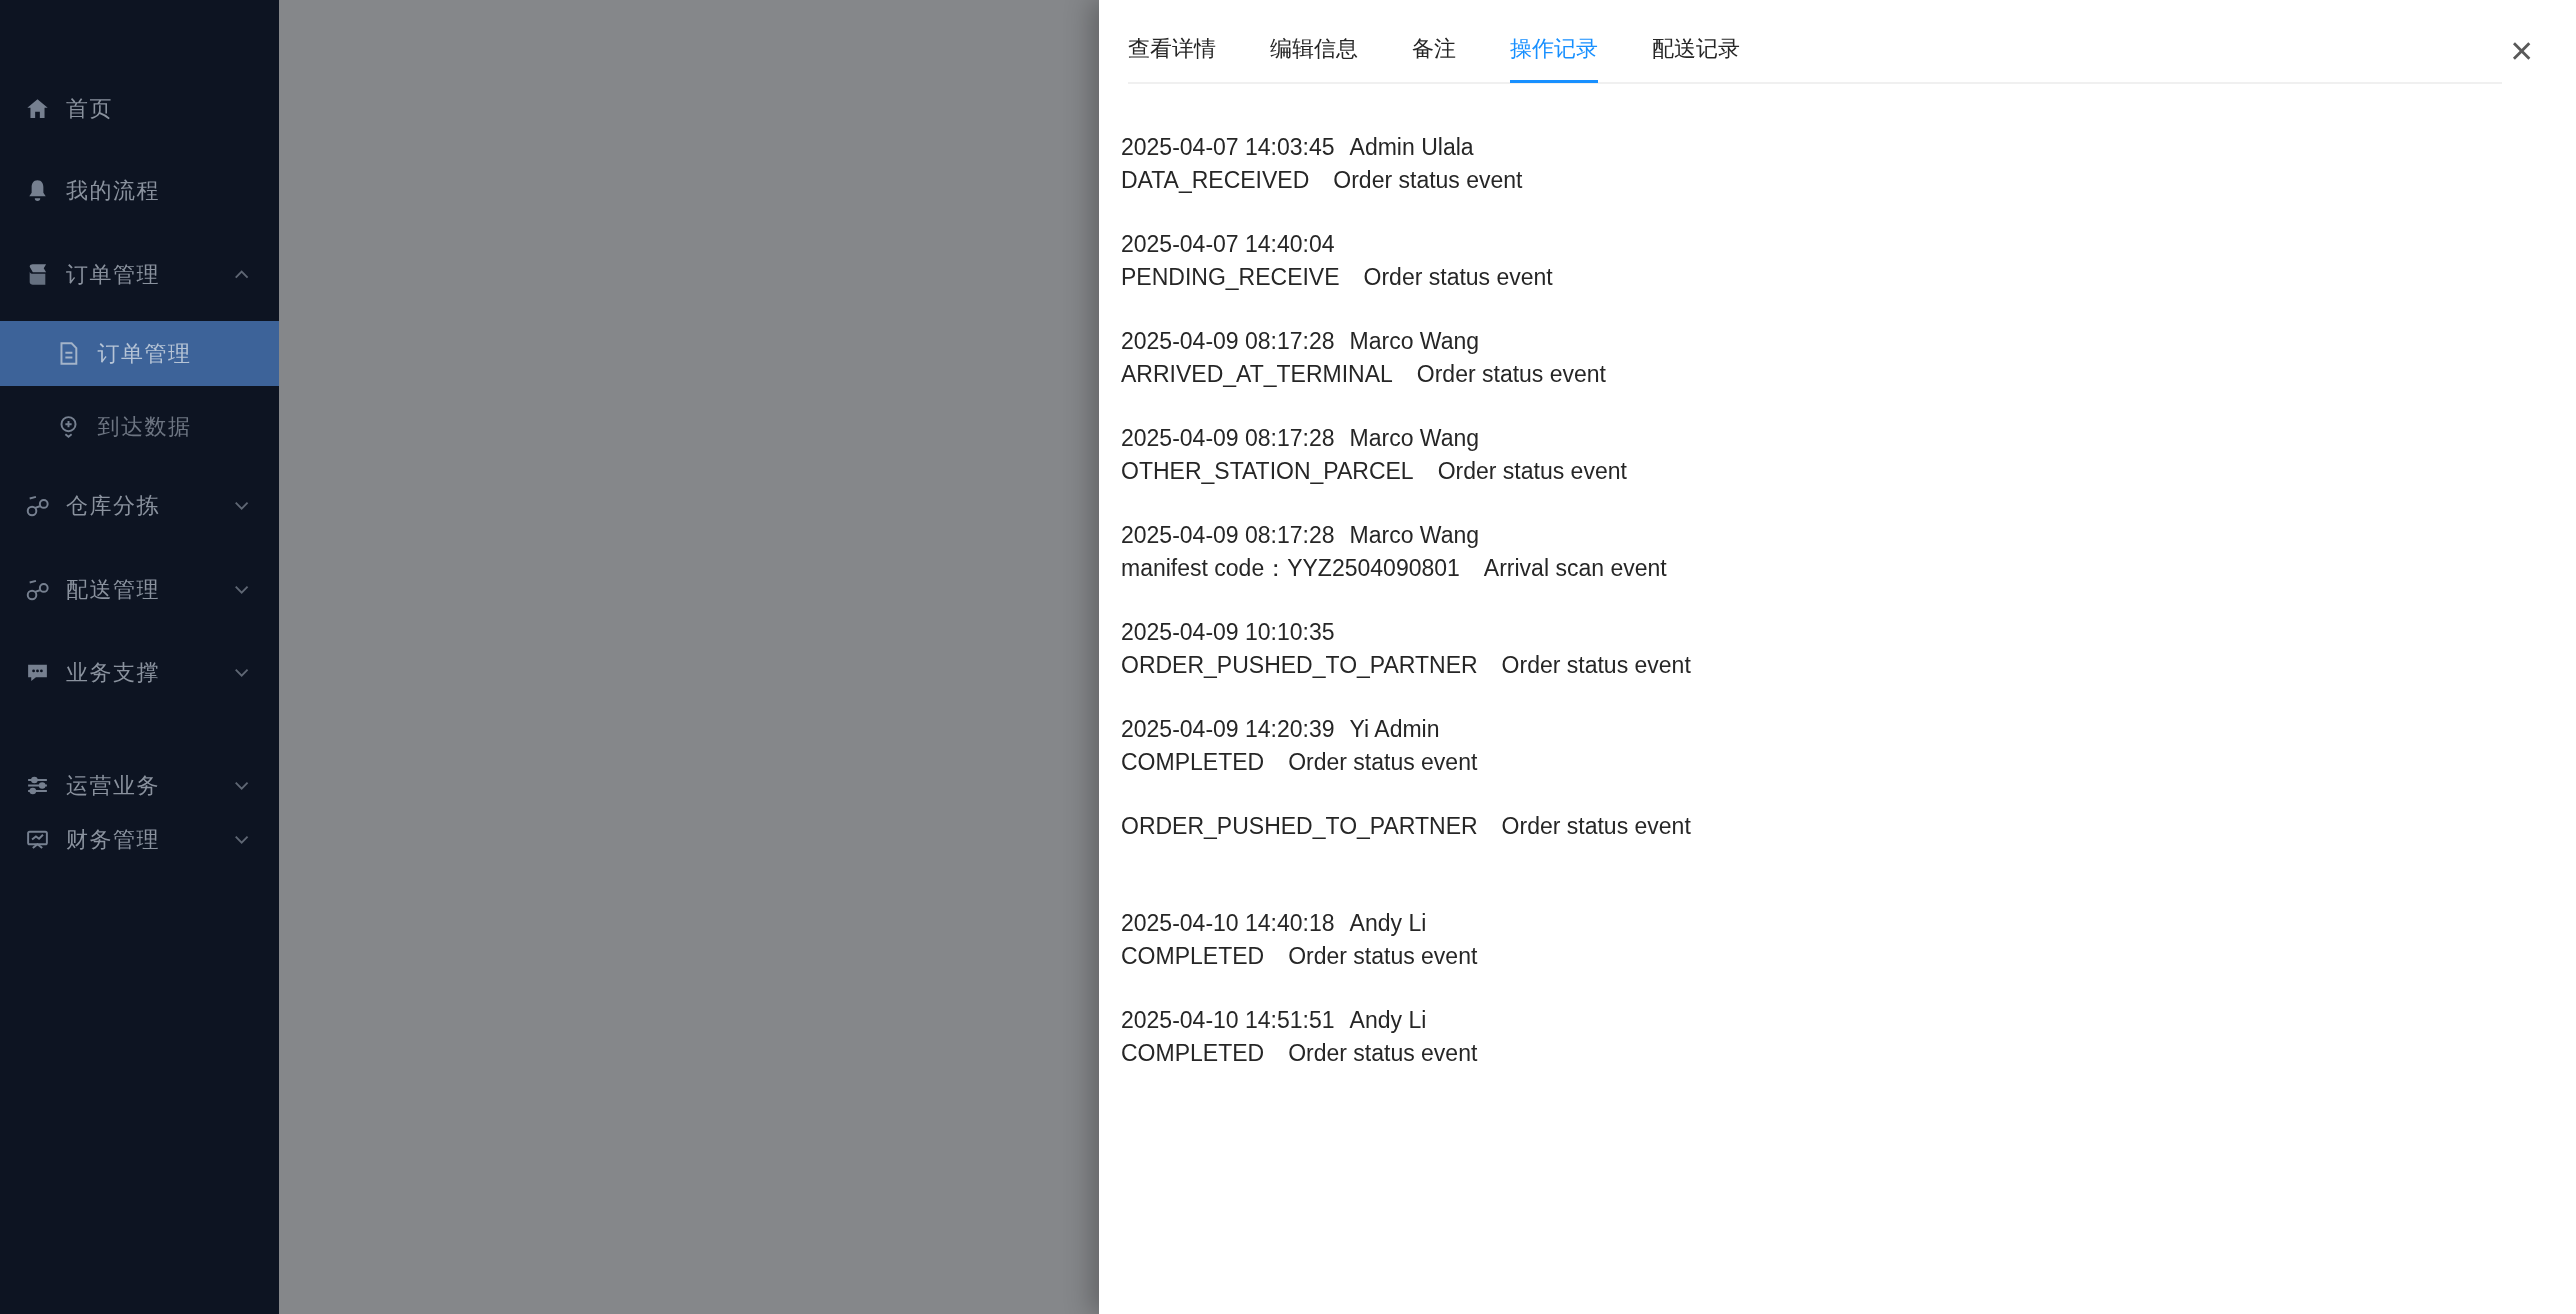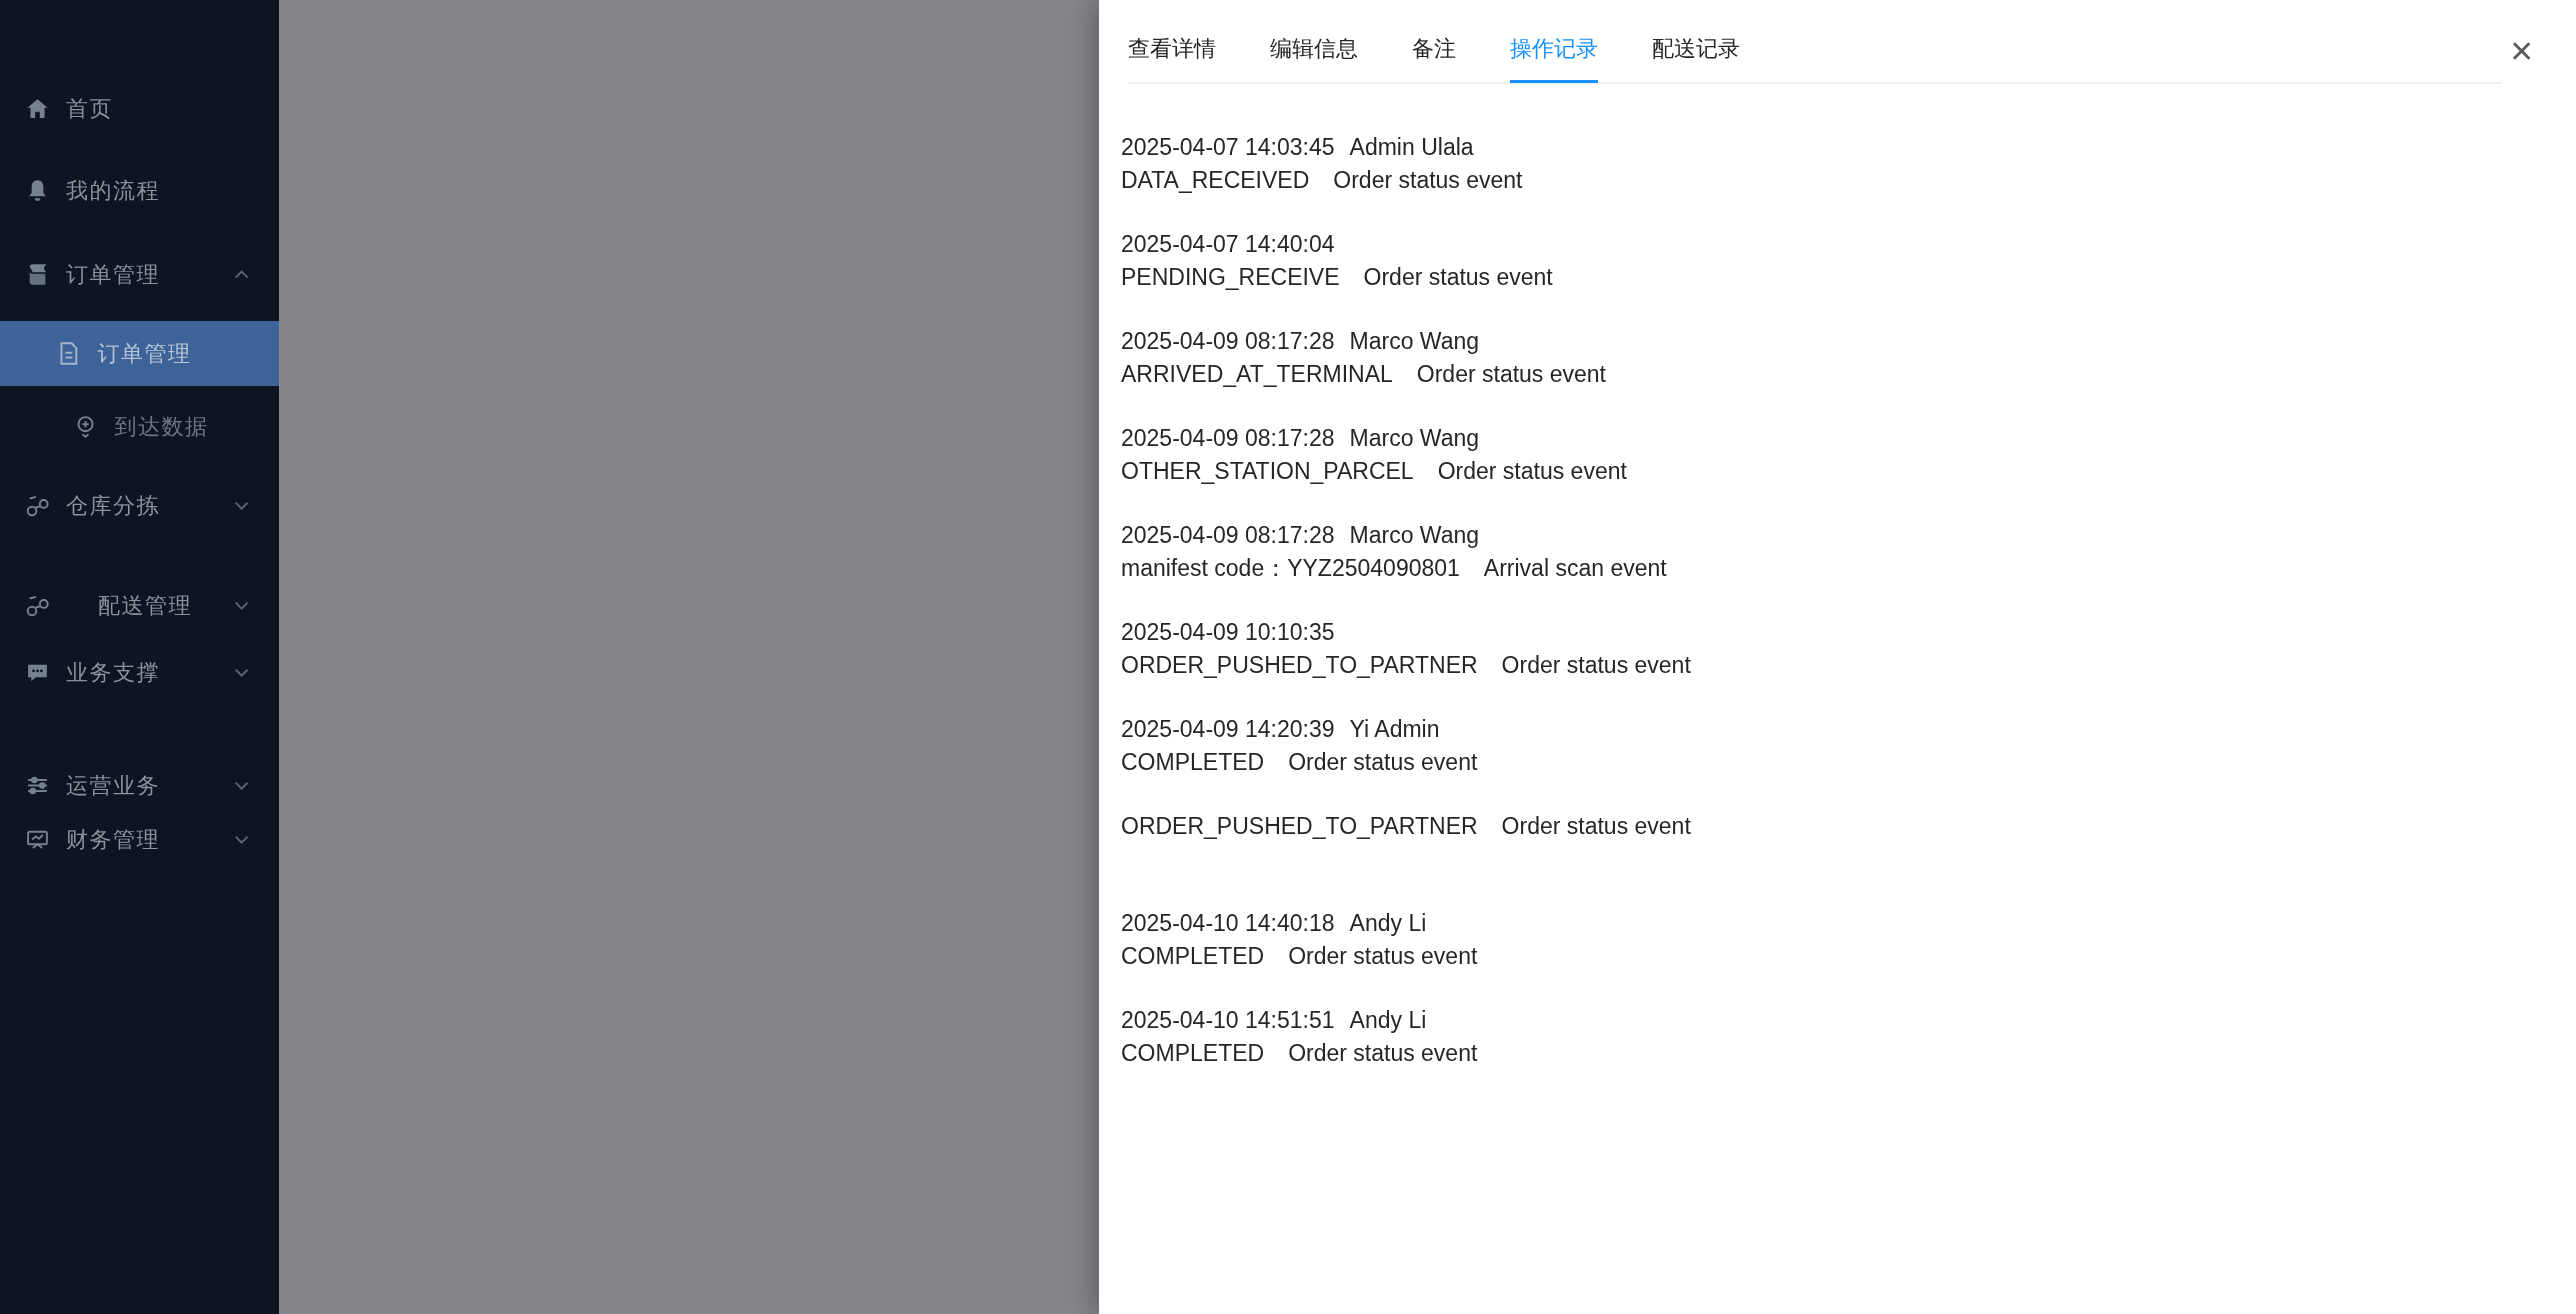--- a/index.html
+++ b/index.html
@@ -257,21 +257,21 @@
     </div>
     <div class="side-item side-sub active" style="top:321px; height:65px;">
       <span class="ico">
         <svg viewBox="0 0 32 32" fill="none" stroke="currentColor" stroke-width="2.5">
             <path d="M7 3 H20 L26 9 V29 H7 Z"></path>
             <path d="M12 15 H21 M12 21 H21"></path>
           </svg>
       </span>
       <span class="lbl">订单管理</span>
     </div>
-    <div class="side-item side-sub" style="top:393px;padding-left:17px;">
+    <div class="side-item side-sub" style="top:393px;">
       <span class="ico">
         <svg viewBox="0 0 32 32" fill="none" stroke="currentColor" stroke-width="2.5">
             <circle cx="16" cy="13" r="9"></circle>
             <path d="M16 9 V17 M12 13 H20 M12 26 L16 29 L20 26"></path>
           </svg>
       </span>
       <span class="lbl">到达数据</span>
     </div>
     <div class="side-item" style="top:472px;">
       <span class="ico">
@@ -281,21 +281,21 @@
             <path d="M13 19 L19 17 M6 7 L14 5"></path>
           </svg>
       </span>
       <span class="lbl">仓库分拣</span>
       <span class="chev">
         <svg viewBox="0 0 26 26" fill="none" stroke="currentColor" stroke-width="2.5">
             <polyline points="5,9 13,17 21,9"></polyline>
           </svg>
       </span>
     </div>
-    <div class="side-item" style="top:572px;gap:32px;">
+    <div class="side-item" style="top:556px;">
       <span class="ico">
         <svg viewBox="0 0 32 32" fill="none" stroke="currentColor" stroke-width="2.5">
             <circle cx="9" cy="23" r="5.5"></circle>
             <circle cx="24" cy="14" r="5"></circle>
             <path d="M13 19 L19 17 M6 7 L14 5"></path>
           </svg>
       </span>
       <span class="lbl">配送管理</span>
       <span class="chev">
         <svg viewBox="0 0 26 26" fill="none" stroke="currentColor" stroke-width="2.5">

